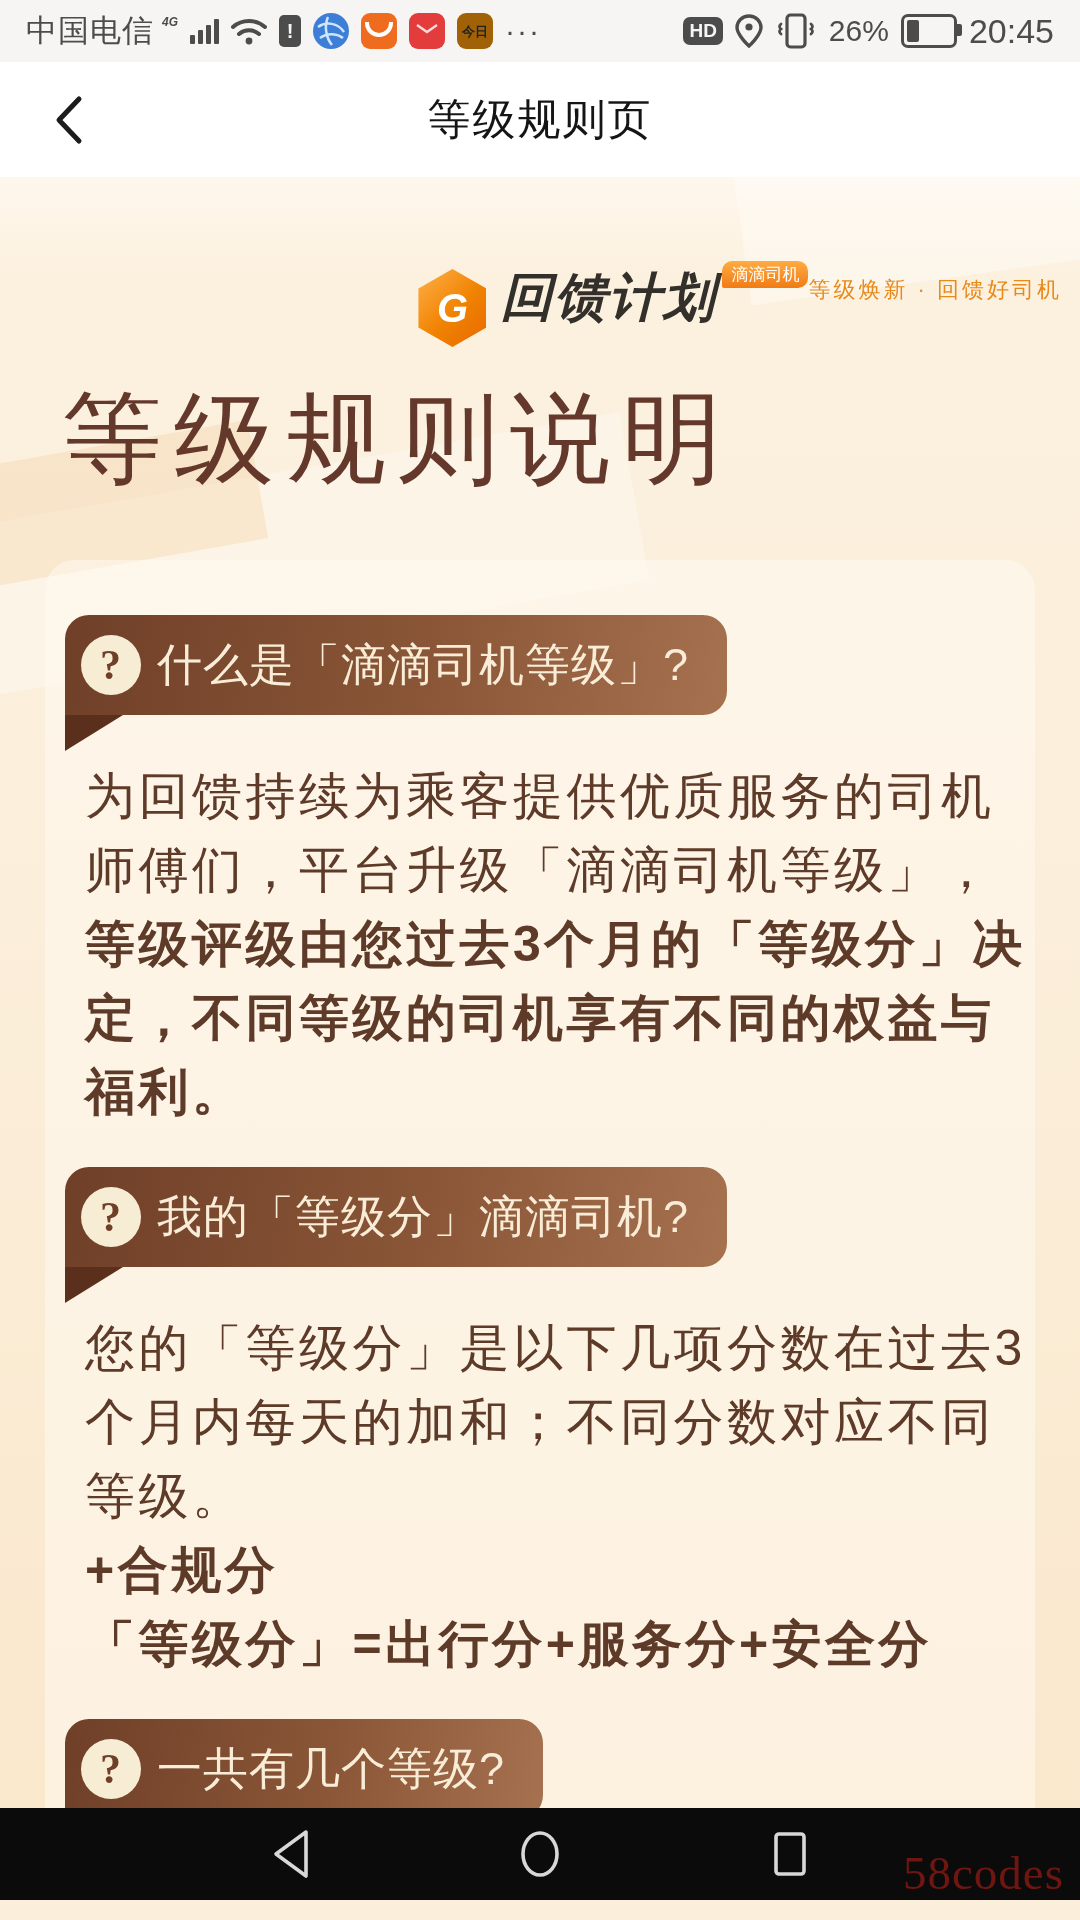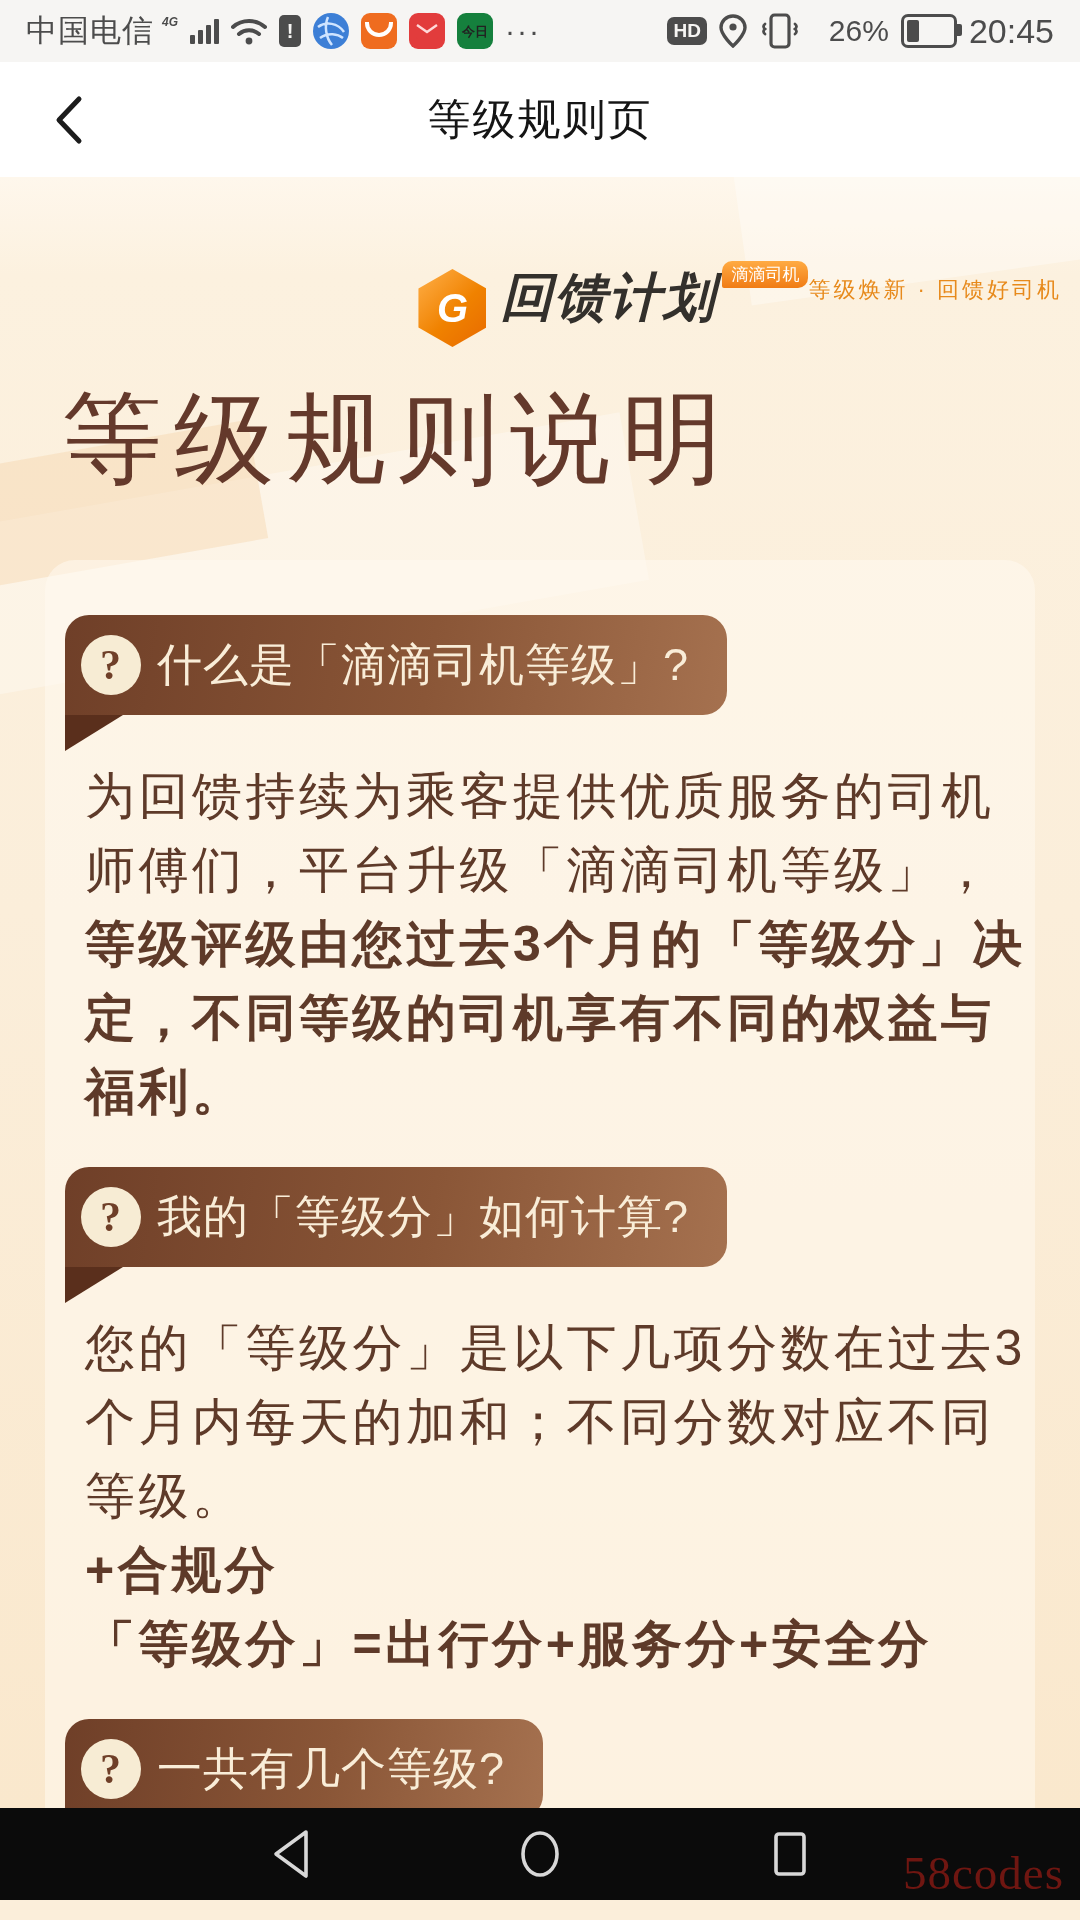--- a/index.html
+++ b/index.html
@@ -23,21 +23,21 @@
   .sig i:nth-child(3){height:19px}.sig i:nth-child(4){height:25px}
   .batt-alert{width:22px;height:32px;background:#4c4c4c;border-radius:5px;
     color:#f6f5f3;font-size:20px;font-weight:bold;display:flex;align-items:center;justify-content:center;}
   .app-ico{width:36px;height:36px;border-radius:9px;display:flex;align-items:center;justify-content:center;overflow:hidden;}
   .app-ico.round{border-radius:50%;}
   .didi-glyph{width:20px;height:11px;border:4px solid #fff;border-top:none;border-radius:0 0 14px 14px;margin-top:-4px;}
   .jinri{font-size:13px;font-weight:bold;color:#222;line-height:13px;text-align:center;}
   .dots{font-size:30px;letter-spacing:2px;color:#4c4c4c;}
   .hd-badge{background:#4c4c4c;color:#f6f5f3;font-size:19px;font-weight:bold;
     border-radius:7px;padding:3px 6px;}
-  .pct{font-size:30px;margin-left:16px;}
+  .pct{font-size:30px;}
   .battery{position:relative;width:50px;height:28px;border:3px solid #4c4c4c;border-radius:7px;}
   .battery .fill{position:absolute;left:3px;top:3px;bottom:3px;width:12px;background:#4c4c4c;border-radius:2px;}
   .battery .nub{position:absolute;right:-8px;top:7px;width:5px;height:12px;background:#4c4c4c;border-radius:0 2px 2px 0;}
   .clock{font-size:34px;}
   
   .nav-bar{position:absolute;top:62px;left:0;width:1080px;height:115px;background:#ffffff;}
   .back-btn{position:absolute;left:38px;top:28px;width:60px;height:60px;display:flex;align-items:center;justify-content:center;}
   .nav-title{position:absolute;left:0;right:0;top:0;height:115px;display:flex;align-items:center;justify-content:center;
     font-size:43px;color:#151515;letter-spacing:2px;}
   
@@ -119,21 +119,21 @@
       </span>
       <span class="app-ico" style="background:#ef6c1f">
           <span class="didi-glyph"></span>
         </span>
       <span class="app-ico" style="background:#e23c3c">
         <svg width="22" height="16" viewBox="0 0 22 16">
             <rect x="0" y="0" width="22" height="16" rx="2" fill="#e23c3c"></rect>
             <path d="M1 2 L11 9 L21 2" fill="none" stroke="#ffd9d9" stroke-width="2.4"></path>
           </svg>
       </span>
-      <span class="app-ico" style="background:#15803d">
+      <span class="app-ico" style="background:#a16207">
         <span class="jinri">今日</span>
       </span>
       <span class="dots">···</span>
     </div>
     <div class="sb-right">
       <span class="hd-badge">HD</span>
       <svg width="28" height="34" viewBox="0 0 28 34">
         <path d="M14 2 C7 2 2 7.5 2 13.5 C2 21 14 32 14 32 C14 32 26 21 26 13.5 C26 7.5 21 2 14 2 Z" fill="none" stroke="#4c4c4c" stroke-width="3.4"></path>
         <circle cx="14" cy="13" r="3.6" fill="#4c4c4c"></circle>
       </svg>
@@ -186,21 +186,21 @@
         <span>什么是「滴滴司机等级」?</span>
       </div>
       <div class="q-tail"></div>
       <div class="q-body">
         <span class="seg">为回馈持续为乘客提供优质服务的司机师傅们，平台升级「滴滴司机等级」，</span>
         <span class="seg bold">等级评级由您过去3个月的「等级分」决定，不同等级的司机享有不同的权益与福利。</span>
       </div>
 
       <div class="q-banner">
         <span class="q-circle">?</span>
-        <span>我的「等级分」如何计算?</span>
+        <span>我的「等级分」滴滴司机?</span>
       </div>
       <div class="q-tail"></div>
       <div class="q-body">
         <span class="seg">您的「等级分」是以下几项分数在过去3个月内每天的加和；不同分数对应不同等级。</span>
         <span class="seg bold">+合规分</span>
         <span class="seg bold">「等级分」=出行分+服务分+安全分</span>
       </div>
 
       <div class="q-banner sec3-spacer-top">
         <span class="q-circle">?</span>

